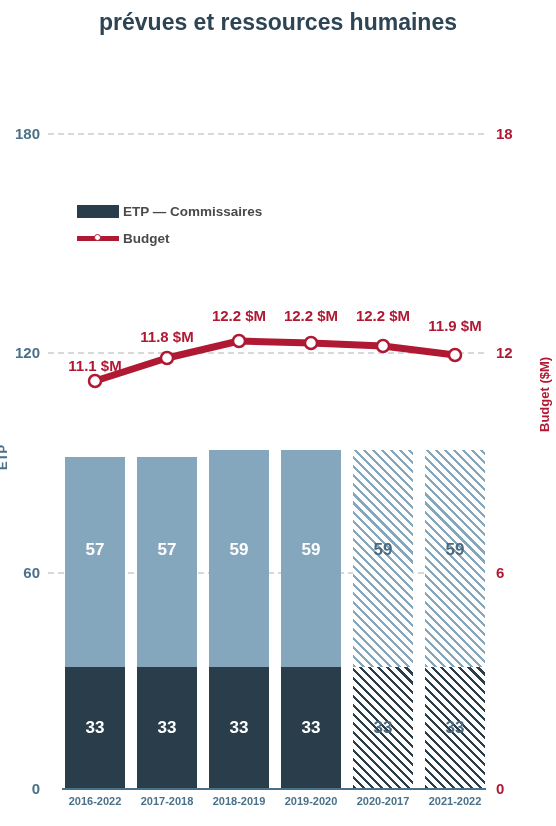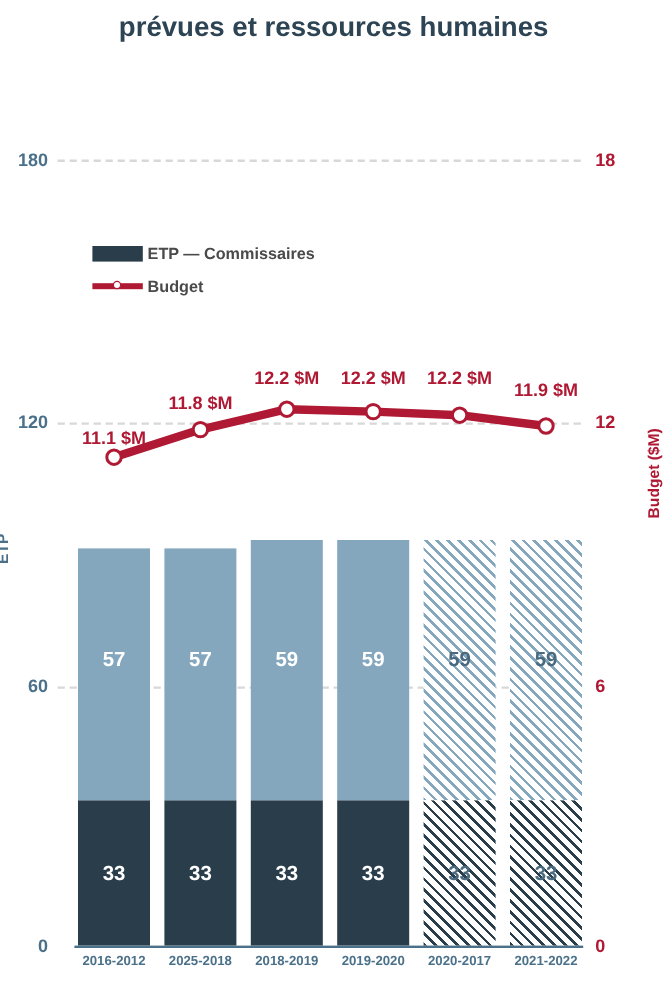--- a/index.html
+++ b/index.html
@@ -324,22 +324,22 @@
       <div class="seg seg-light proj" style="bottom:121px; height:217px;">
         <div class="seg-value proj-text" style="top:91px;">59</div>
       </div>
       <div class="seg seg-dark proj" style="bottom:0px; height:121px;">
         <div class="seg-value proj-text" style="top:52px;">33</div>
       </div>
     </div>
 
     <div class="baseline"></div>
 
-    <div class="cat-label" style="left:59px; width:72px;">2016-2012</div>
-    <div class="cat-label" style="left:131px; width:72px;">2025-2018</div>
+    <div class="cat-label" style="left:59px; width:72px;">2016-2022</div>
+    <div class="cat-label" style="left:131px; width:72px;">2017-2018</div>
     <div class="cat-label" style="left:203px; width:72px;">2018-2019</div>
     <div class="cat-label" style="left:275px; width:72px;">2019-2020</div>
     <div class="cat-label" style="left:347px; width:72px;">2020-2017</div>
     <div class="cat-label" style="left:419px; width:72px;">2021-2022</div>
 
     <svg class="line-layer" viewBox="0 0 556 826">
       <polyline points="95,381 167,358 239,341 311,343 383,346 455,355" fill="none" stroke="#b01933" stroke-width="7" stroke-linejoin="round" stroke-linecap="round"></polyline>
       <circle cx="95" cy="381" r="6" fill="#ffffff" stroke="#b01933" stroke-width="2.5"></circle>
       <circle cx="167" cy="358" r="6" fill="#ffffff" stroke="#b01933" stroke-width="2.5"></circle>
       <circle cx="239" cy="341" r="6" fill="#ffffff" stroke="#b01933" stroke-width="2.5"></circle>

